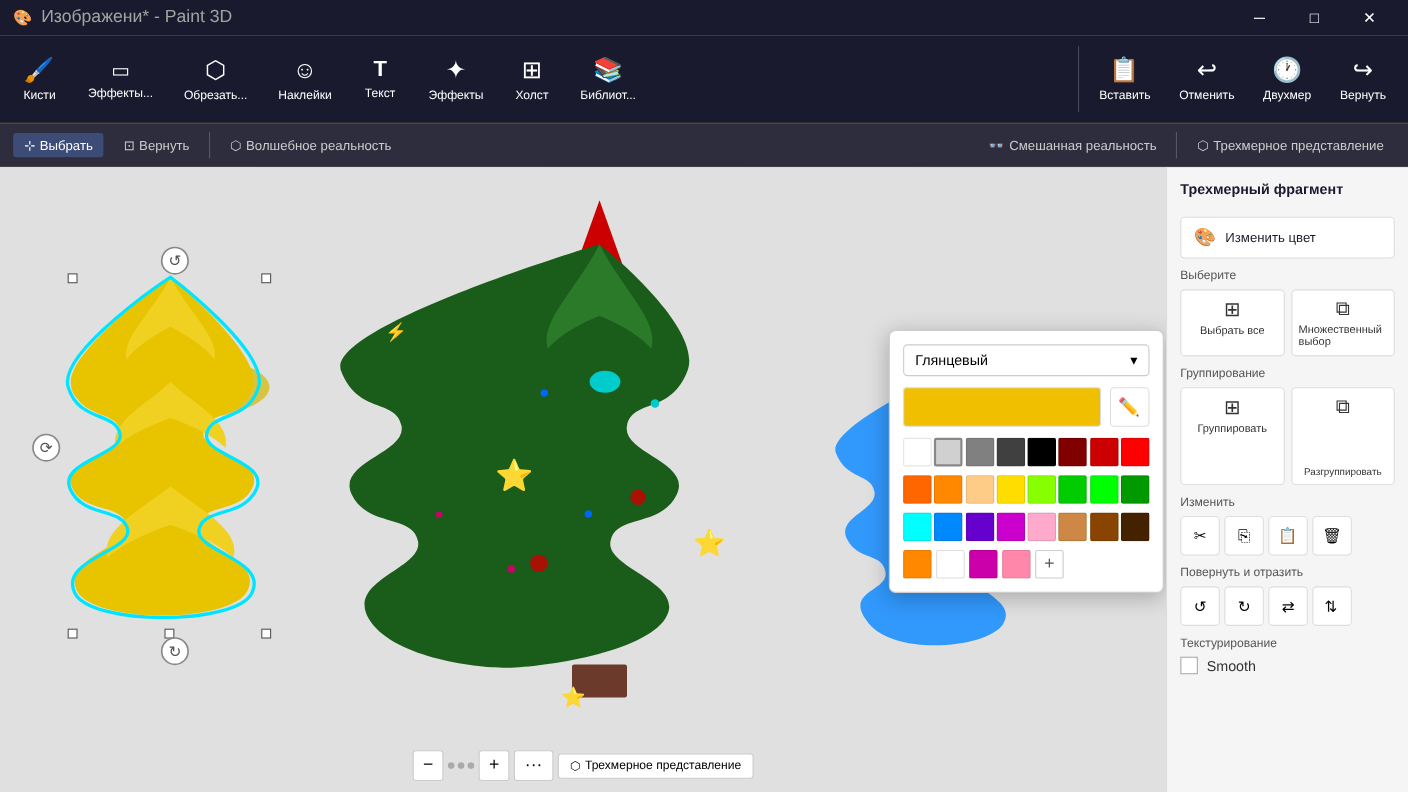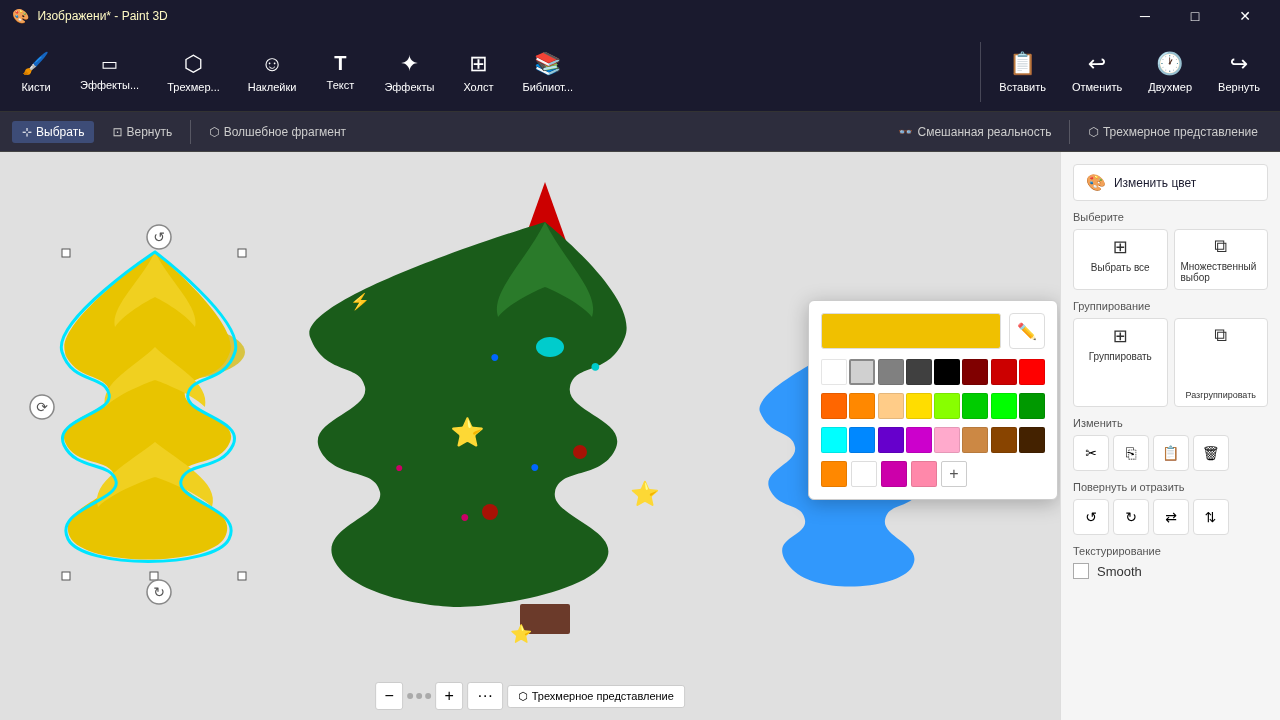--- a/index.html
+++ b/index.html
@@ -315,41 +315,41 @@
       cursor: pointer;
       display: flex; align-items: center; gap: 4px;
     }
   </style>
 </head>
 <body>
 
 <div class="title-bar">
   <div class="title-bar-left">
     <span style="font-size:14px;">🎨</span>
-    <span style="font-size:12px; color:#fef9c3;">Изображени* - Paint 3D</span>
+    <span style="font-size:16px; color:#a3a3a3;">Изображени* - Paint 3D</span>
   </div>
   <div class="title-bar-controls">
     <div class="title-bar-btn">─</div>
     <div class="title-bar-btn">□</div>
     <div class="title-bar-btn close">✕</div>
   </div>
 </div>
 
 <div class="ribbon">
   <div class="ribbon-item">
     <span class="ribbon-icon">🖌️</span>
     <span>Кисти</span>
   </div>
   <div class="ribbon-item">
     <span class="ribbon-icon" style="font-size:18px;">▭</span>
     <span>Эффекты...</span>
   </div>
   <div class="ribbon-item">
     <span class="ribbon-icon">⬡</span>
-    <span>Трехмер...</span>
+    <span>Обрезать...</span>
   </div>
   <div class="ribbon-item">
     <span class="ribbon-icon">☺</span>
     <span>Наклейки</span>
   </div>
   <div class="ribbon-item">
     <span class="ribbon-icon" style="font-weight:bold; font-size:20px;">T</span>
     <span>Текст</span>
   </div>
   <div class="ribbon-item">
@@ -391,21 +391,21 @@
     <span>⊹</span>
     <span>Выбрать</span>
   </div>
   <div class="toolbar-btn">
     <span>⊡</span>
     <span>Вернуть</span>
   </div>
   <div class="toolbar-sep"></div>
   <div class="toolbar-btn">
     <span>⬡</span>
-    <span>Волшебное фрагмент</span>
+    <span>Волшебное реальность</span>
   </div>
   <div class="toolbar-right">
     <div class="toolbar-btn">
       <span>👓</span>
       <span>Смешанная реальность</span>
     </div>
     <div class="toolbar-sep"></div>
     <div class="toolbar-btn">
       <span>⬡</span>
       <span>Трехмерное представление</span>
@@ -472,20 +472,24 @@
       <path d="M875,180 C890,205 915,222 908,240 C896,226 875,218 875,218 C875,218 854,226 842,240 C835,222 860,205 875,180Z" fill="#40aaff"></path>
 
       <path d="M875,250 C892,268 918,280 912,297 C900,284 875,278 875,278 C875,278 850,284 838,297 C832,280 858,268 875,250Z" fill="#40aaff"></path>
 
       <text x="350" y="155" font-size="16" fill="#ffaa00">⚡</text>
       <text x="510" y="488" font-size="18" fill="#ffdd00">⭐</text>
     </svg>
 
     <div class="color-picker-popup">
 
+      <div class="finish-dropdown">
+        <span>Глянцевый</span>
+        <span>▾</span>
+      </div>
 
       <div class="current-color-row">
         <div class="current-color-swatch"></div>
         <div class="eyedropper-btn">
           <span>✏️</span>
         </div>
       </div>
 
       <div class="color-grid">
         <div class="color-swatch" style="background:#ffffff;"></div>
@@ -541,20 +545,21 @@
       <div class="zoom-btn">+</div>
       <div class="zoom-btn" style="width:36px;">···</div>
       <div class="three-d-btn">
         <span>⬡</span>
         <span>Трехмерное представление</span>
       </div>
     </div>
   </div>
 
   <div class="right-panel">
+    <div class="panel-title">Трехмерный фрагмент</div>
 
     <div class="change-color-btn">
       <span style="font-size:16px;">🎨</span>
       <span>Изменить цвет</span>
     </div>
 
     <div class="panel-section-label">Выберите</div>
     <div class="select-row">
       <div class="select-btn">
         <span style="font-size:18px;">⊞</span>

